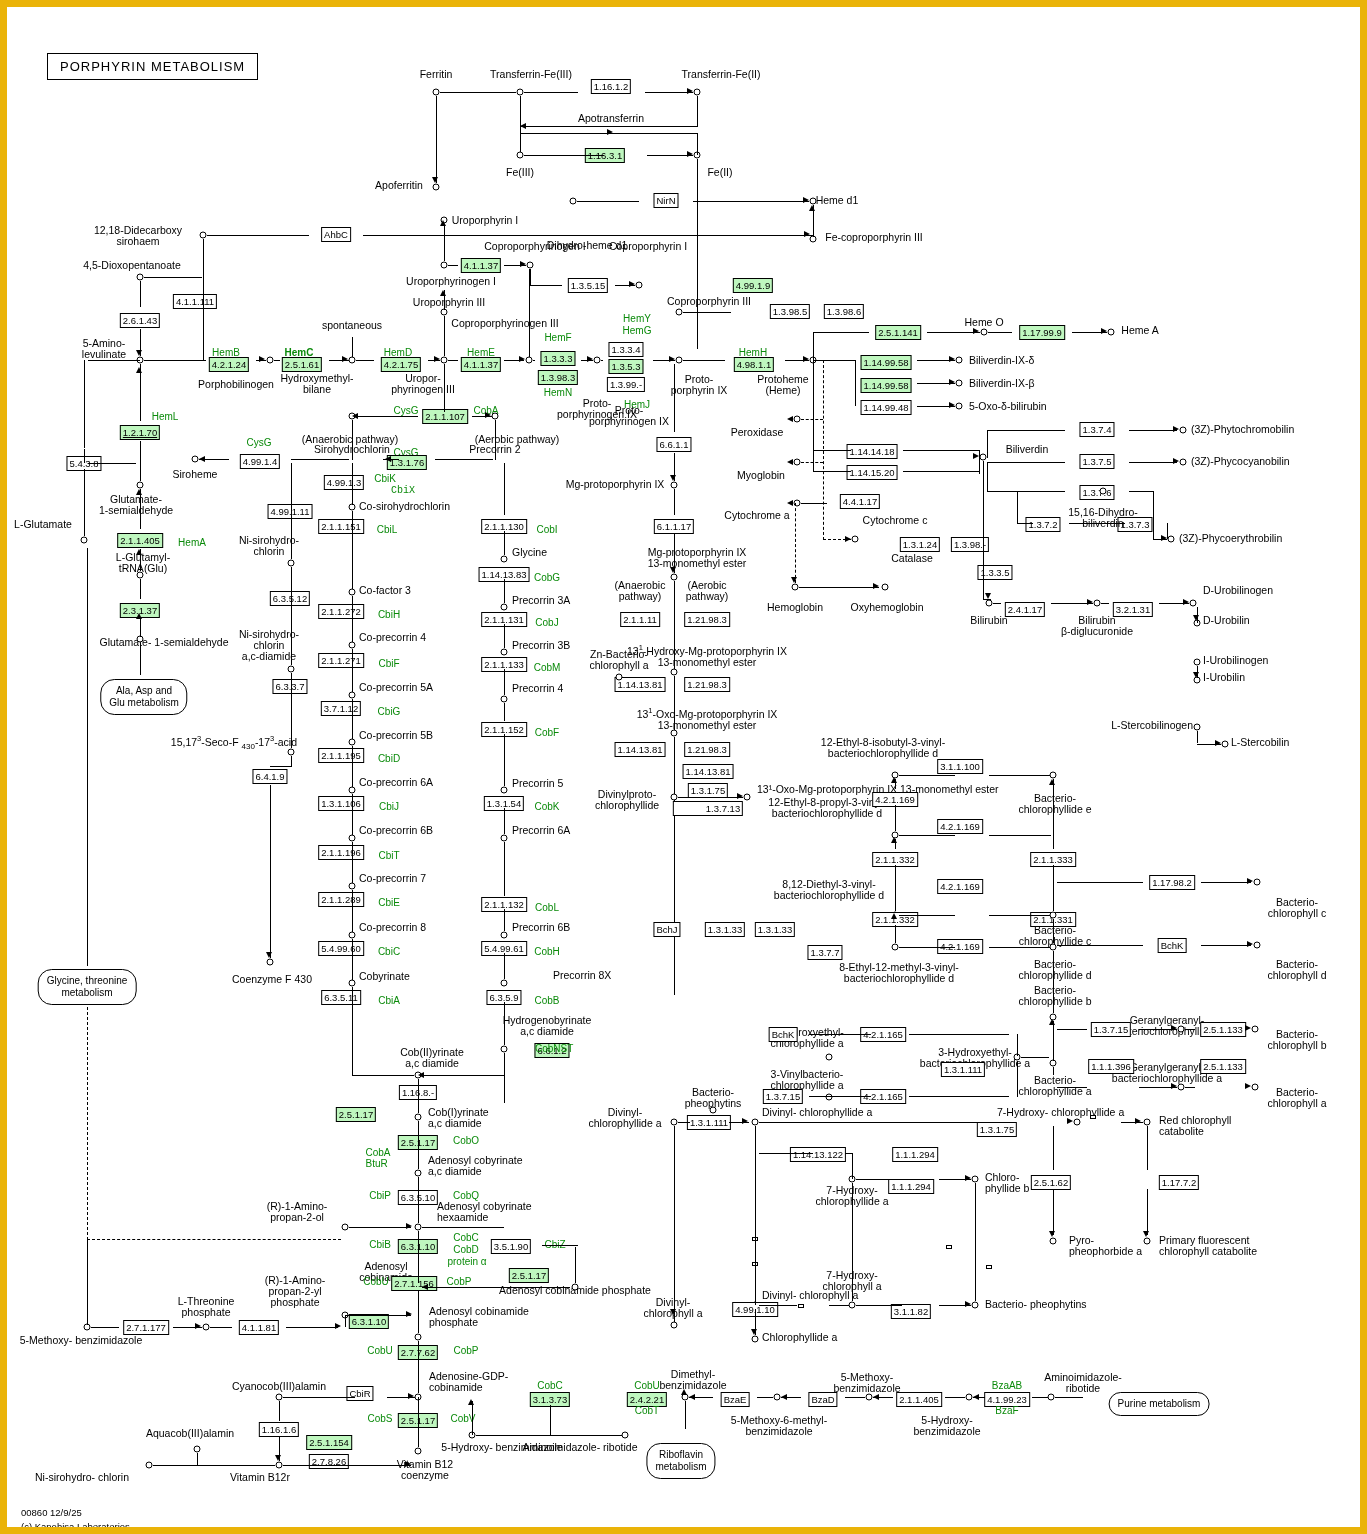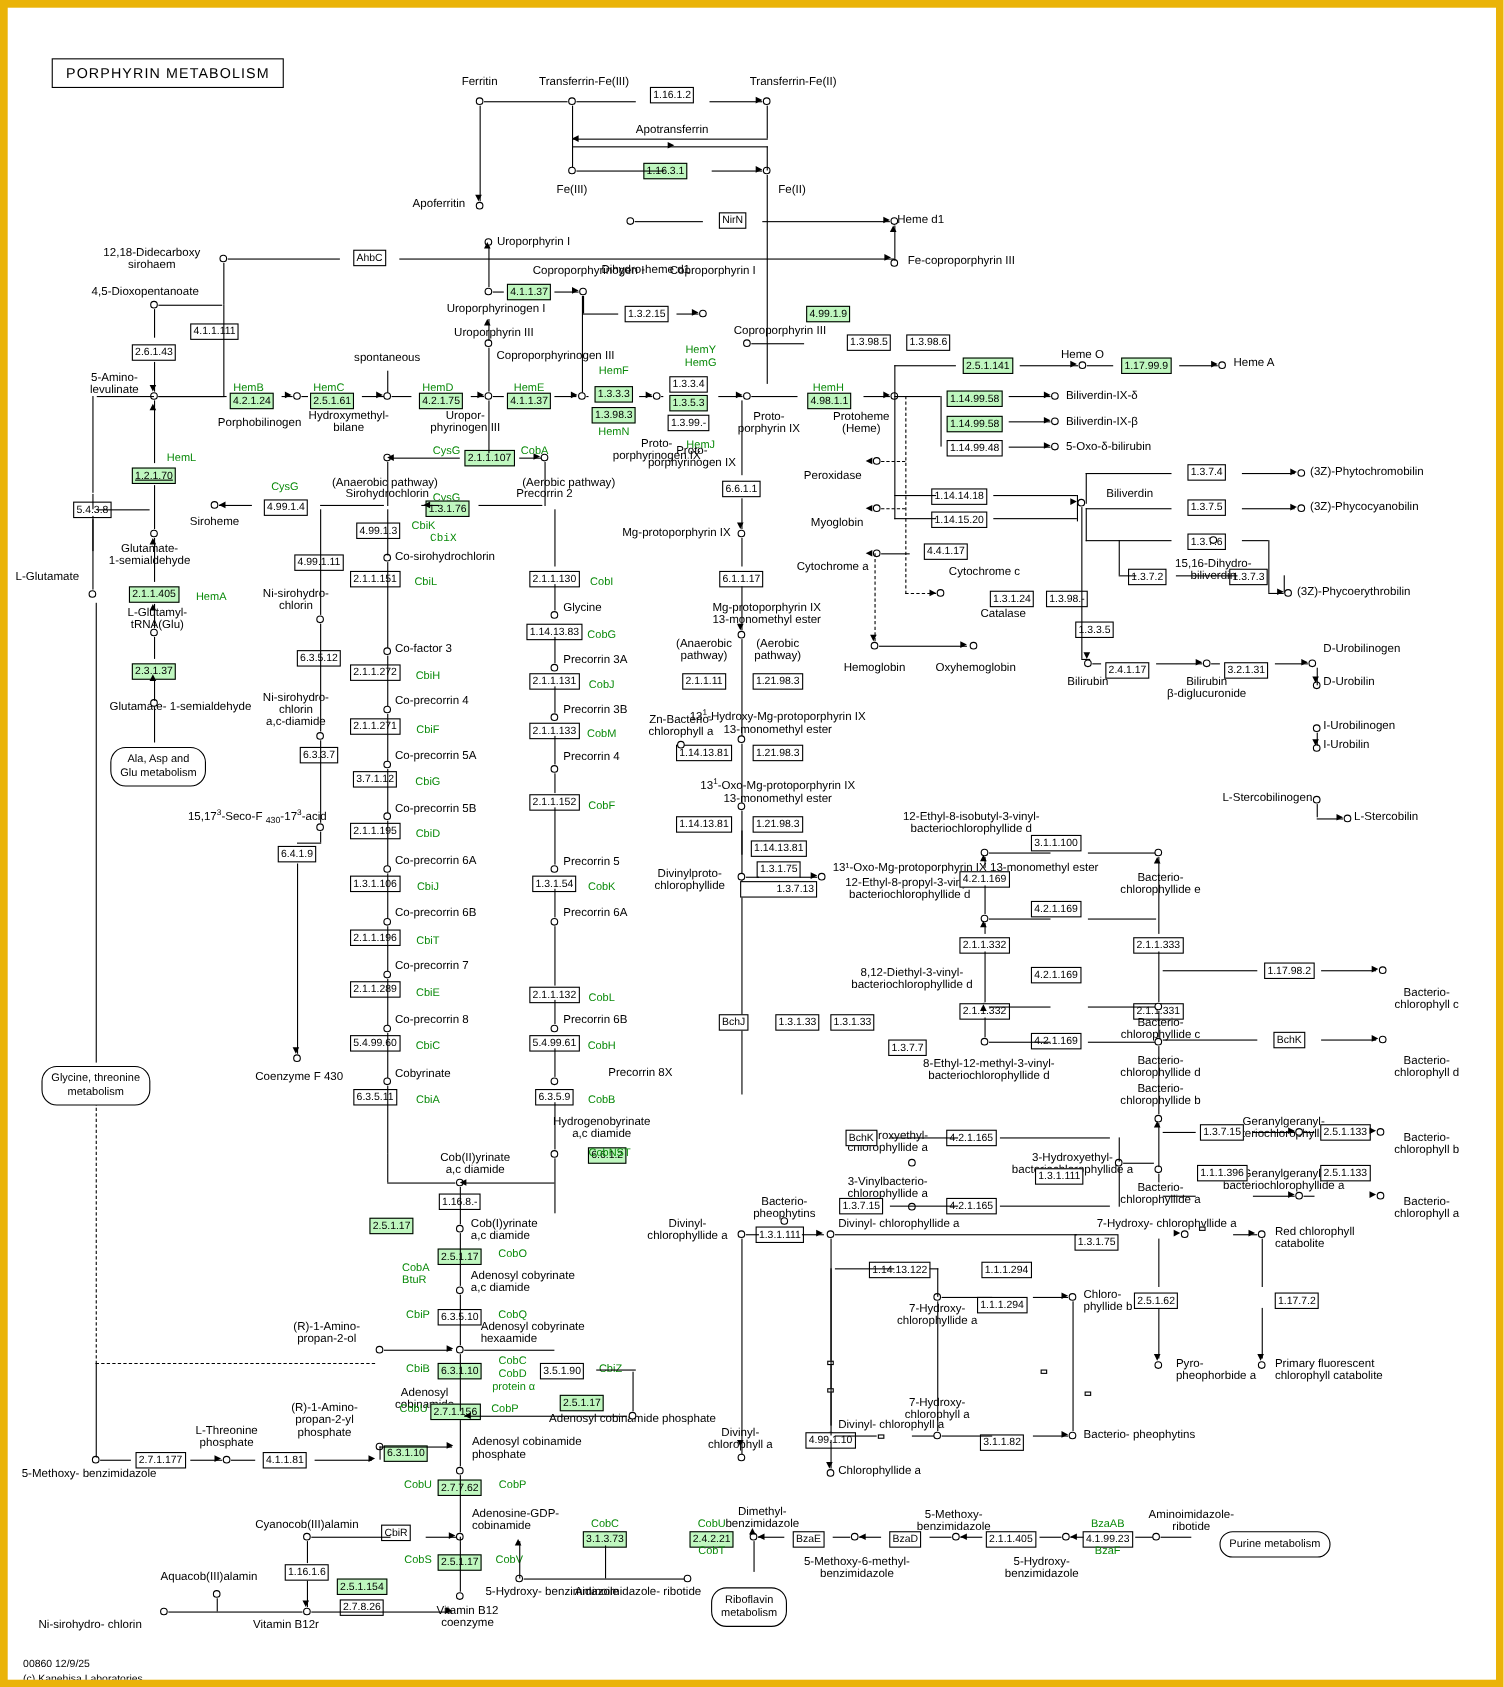--- a/index.html
+++ b/index.html
@@ -102,21 +102,21 @@
   <div class="lbl c" style="left:702px;top:289px;">Coproporphyrin III</div>
 
   <div class="node" style="left:437px;top:258px;"></div>
   <div class="node" style="left:523px;top:258px;"></div>
   <div class="node" style="left:632px;top:278px;"></div>
   <div class="node" style="left:437px;top:305px;"></div>
   <div class="node" style="left:672px;top:305px;"></div>
 
   <div class="ec g" style="left:474px;top:251px;">4.1.1.37</div>
   <div class="ec g" style="left:746px;top:271px;">4.99.1.9</div>
-  <div class="ec" style="left:581px;top:271px;">1.3.2.15</div>
+  <div class="ec" style="left:581px;top:271px;">1.3.5.15</div>
 
   <div class="ln lnv" style="left:437px;top:217px;height:37px;"></div>
   <div class="arr au" style="left:433px;top:213px;"></div>
   <div class="ln lnh" style="left:441px;top:258px;width:10px;"></div>
   <div class="ln lnh" style="left:497px;top:258px;width:22px;"></div>
   <div class="arr ar" style="left:513px;top:254px;"></div>
   <div class="ln lnv" style="left:523px;top:262px;height:16px;"></div>
   <div class="ln lnh" style="left:523px;top:278px;width:32px;"></div>
   <div class="ln lnh" style="left:608px;top:278px;width:20px;"></div>
   <div class="arr ar" style="left:622px;top:274px;"></div>
@@ -135,21 +135,21 @@
   <div class="node" style="left:133px;top:353px;"></div>
   <div class="ln lnv" style="left:133px;top:274px;height:26px;"></div>
   <div class="ln lnv" style="left:133px;top:322px;height:27px;"></div>
   <div class="arr ad" style="left:129px;top:343px;"></div>
   <div class="ln lnh" style="left:137px;top:270px;width:58px;"></div>
   <div class="ln lnv" style="left:196px;top:232px;height:38px;"></div>
   <div class="ln lnv" style="left:196px;top:270px;height:83px;"></div>
   <div class="ln lnh" style="left:137px;top:353px;width:60px;"></div>
 
   <div class="gene" style="left:219px;top:340px;">HemB</div>
-  <div class="gene" style="left:292px;top:340px;">HemC</div>
+  <div class="gene" style="left:292px;top:340px;font-weight:bold;">HemC</div>
   <div class="gene" style="left:391px;top:340px;">HemD</div>
   <div class="gene" style="left:474px;top:340px;">HemE</div>
   <div class="gene" style="left:551px;top:325px;">HemF</div>
   <div class="gene" style="left:551px;top:380px;">HemN</div>
   <div class="gene" style="left:630px;top:306px;">HemY</div>
   <div class="gene" style="left:630px;top:318px;">HemG</div>
   <div class="gene" style="left:630px;top:392px;">HemJ</div>
   <div class="gene" style="left:746px;top:340px;">HemH</div>
 
   <div class="ec g" style="left:222px;top:350px;">4.2.1.24</div>

